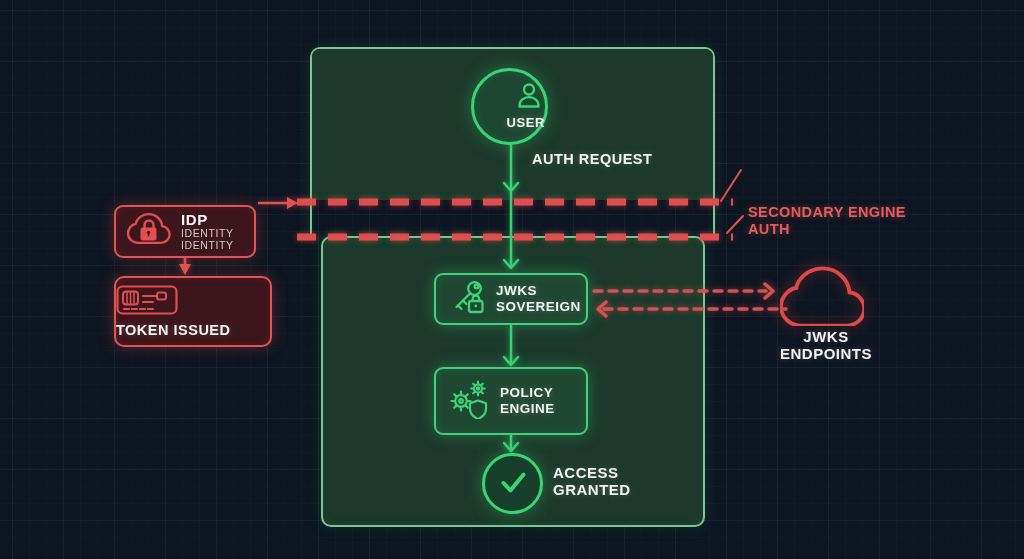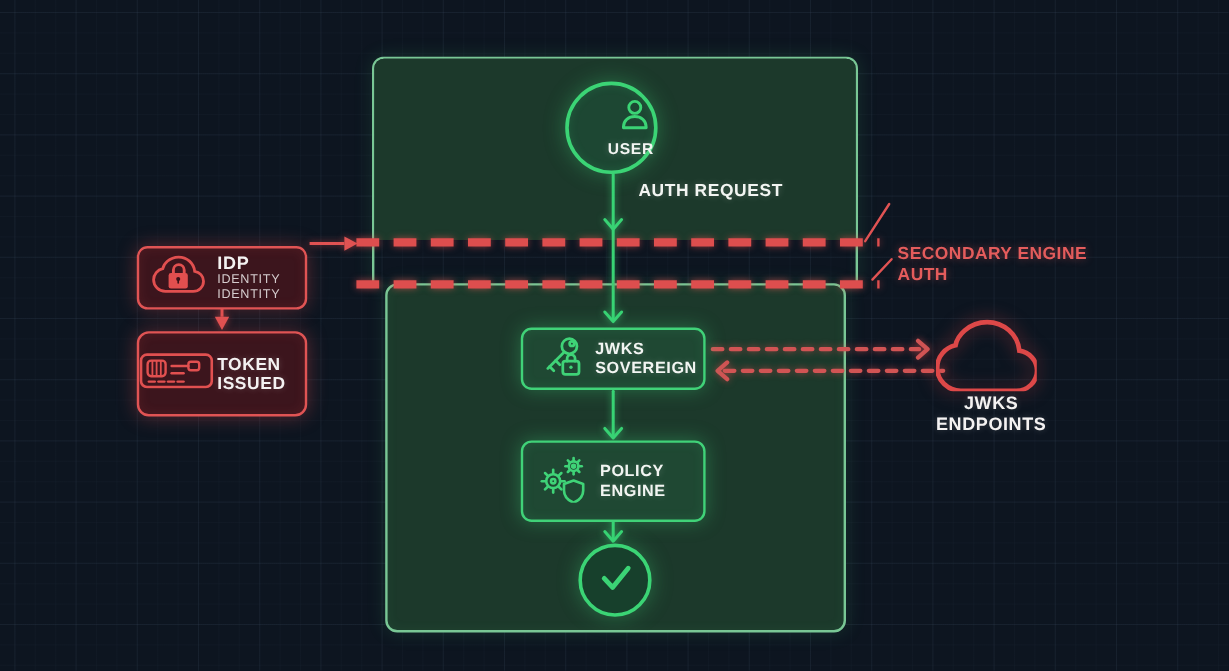--- a/index.html
+++ b/index.html
@@ -55,22 +55,22 @@
   .break-label-1{left:748px;top:145px;}
   .break-label-2{left:748px;top:204px;}
   
   .red-node{
     box-sizing:border-box;border:2px solid #e05454;background:#3c151d;border-radius:9px;
     box-shadow:0 0 16px rgba(229,77,77,.35), inset 0 0 10px rgba(229,77,77,.12);
   }
   .idp-node{left:114px;top:177px;width:142px;height:53px;display:flex;align-items:center;padding-left:10px;gap:9px;margin-top:28px;}
   .idp-title{color:#f4f2f2;font-size:15px;font-weight:700;letter-spacing:.6px;line-height:15px;}
   .idp-sub{color:#d4cbcd;font-size:10.5px;font-weight:400;letter-spacing:.6px;line-height:12px;}
-  .token-node{left:114px;top:276px;width:142px;height:71px;border-radius:10px;
-    display:flex;flex-direction:row;align-items:center;justify-content:center;gap:3px;}
+  .token-node{left:114px;top:276px;width:158px;height:71px;border-radius:10px;
+    display:flex;flex-direction:column;align-items:flex-start;justify-content:center;gap:3px;}
   .token-lbl{color:#f4f2f2;font-size:14.5px;font-weight:700;letter-spacing:.5px;
     text-shadow:0 0 6px rgba(255,255,255,.2);}
   
   .green-node{
     box-sizing:border-box;border:2px solid #40d278;background:#1f4833;border-radius:9px;
     box-shadow:0 0 16px rgba(64,210,120,.35), inset 0 0 10px rgba(64,210,120,.12);
     display:flex;align-items:center;padding-left:12px;gap:10px;
   }
   .jwks-node{left:434px;top:273px;width:154px;height:52px;}
   .policy-node{left:434px;top:367px;width:154px;height:68px;}
@@ -243,20 +243,24 @@
     </span>
   </div>
 
   <div class="abs access-node">
     <span>
       <svg width="38" height="38" viewBox="0 0 38 38" fill="none" stroke="#3bd475" stroke-width="4" stroke-linecap="round" stroke-linejoin="round">
         <path d="M9.5 20 L16.5 27.5 L29.5 11.5"></path>
       </svg>
     </span>
   </div>
+  <div class="abs access-label">
+    <div>ACCESS</div>
+    <div>GRANTED</div>
+  </div>
 
   <div class="abs endpoint-cloud">
     <span>
       <svg width="84" height="60" viewBox="0 0 84 60" fill="none">
         <path transform="translate(1,-8) scale(5.2)" stroke="#dd4848" stroke-width="0.75" d="M4.406 3.342A5.53 5.53 0 0 1 8 2c2.69 0 4.923 2 5.166 4.579C14.758 6.804 16 8.137 16 9.773 16 11.569 14.502 13 12.687 13H3.781C1.708 13 0 11.366 0 9.318c0-1.763 1.266-3.223 2.942-3.593.143-.863.698-1.723 1.464-2.383z"></path>
       </svg>
     </span>
   </div>
   <div class="abs endpoint-label">
     <div>JWKS</div>

